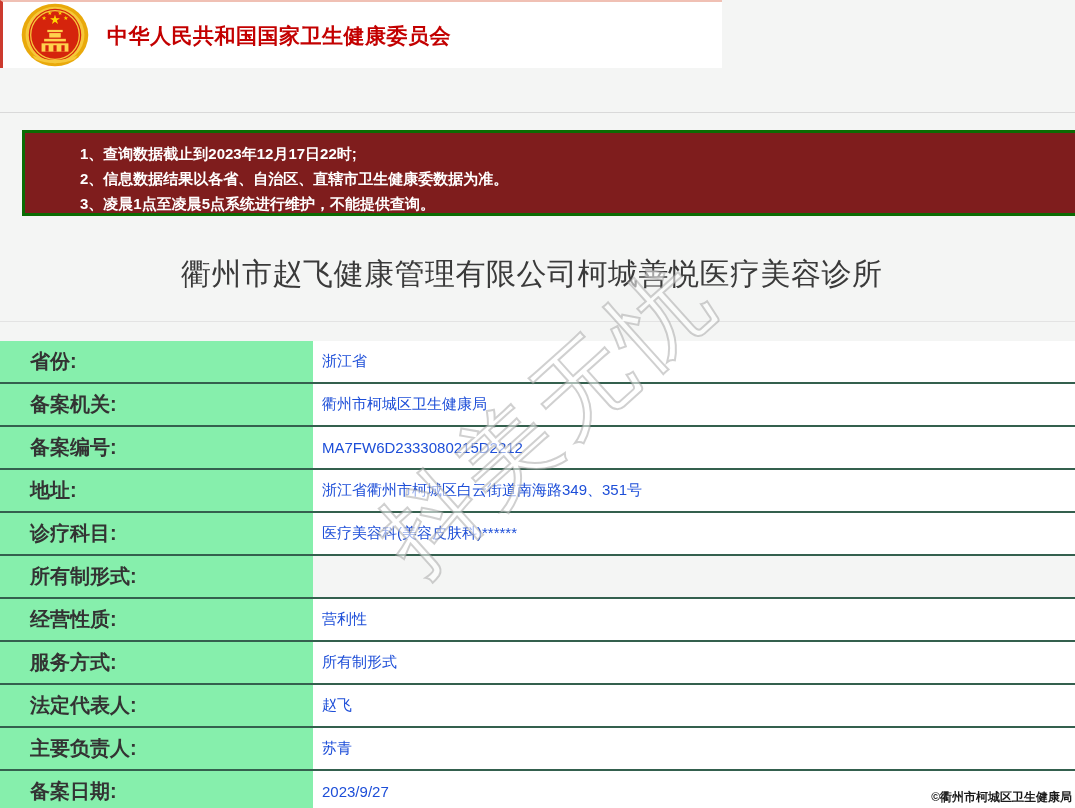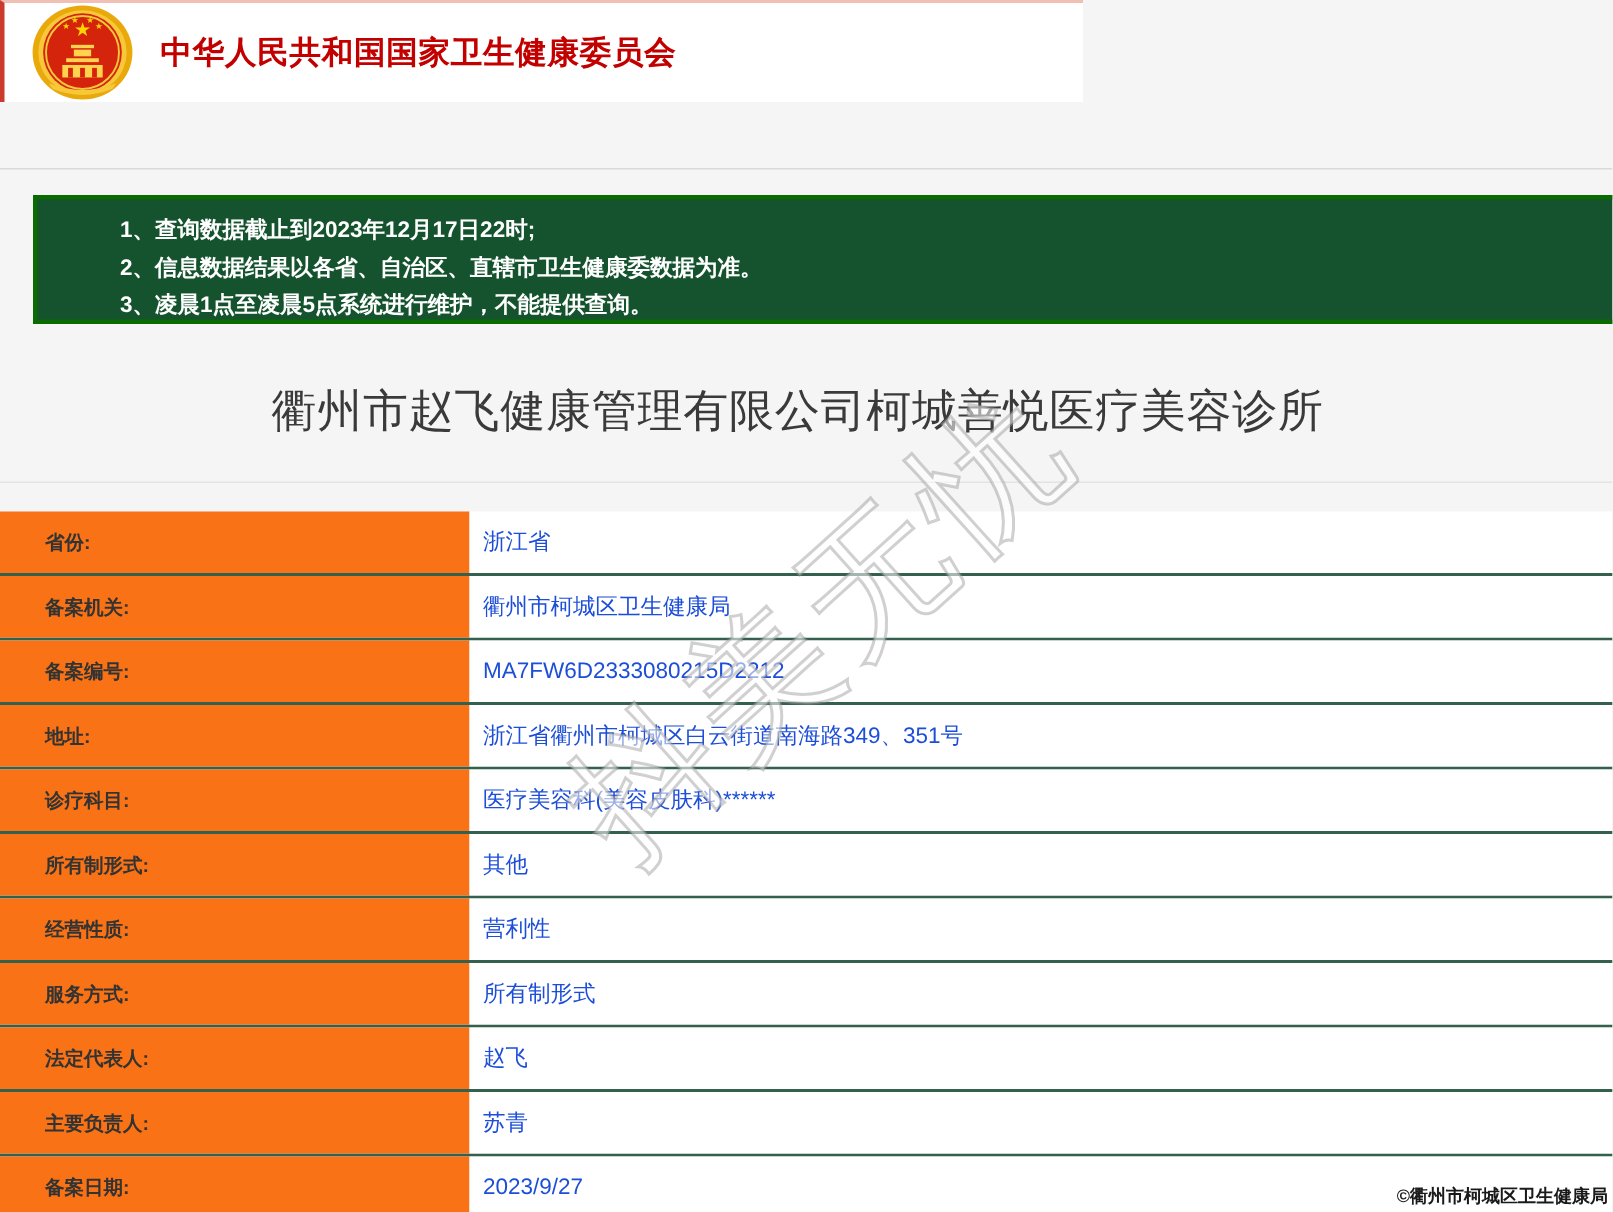--- a/index.html
+++ b/index.html
@@ -26,21 +26,21 @@
   .header-title-en{
     color:#c30000;font-size:13px;font-weight:bold;letter-spacing:2.4px;margin-top:2px;
   }
   .top-divider{
     position:absolute;left:0;top:112px;width:1075px;height:0;
     border-top:1px solid #d9d9d9;
   }
   
   .notice-box{
     position:absolute;left:22px;top:130px;right:0;height:86px;
-    background:#14532d;
+    background:#7f1d1d;
     border:3px solid #0b6b03;border-right:none;
     box-sizing:border-box;
     color:#ffffff;font-size:15px;font-weight:bold;
     padding:8px 0 0 55px;
   }
   .notice-line{line-height:25px;white-space:nowrap;}
   
   .page-title{
     position:absolute;left:181px;top:254px;
     font-size:30px;color:#3a3a3a;font-weight:400;
@@ -50,23 +50,23 @@
     position:absolute;left:0;top:321px;width:1075px;height:0;
     border-top:1px solid #e3e3e3;
   }
   
   .record-table{position:absolute;left:0;top:341px;width:1075px;}
   .record-row{
     height:43px;box-sizing:border-box;display:flex;
     border-bottom:2px solid #34604e;
   }
   .cell-label{
-    width:313px;flex:0 0 313px;background:#f97316;
+    width:313px;flex:0 0 313px;background:#86efac;
     display:flex;align-items:center;box-sizing:border-box;
-    padding-left:30px;font-size:13px;font-weight:bold;color:#333;
+    padding-left:30px;font-size:20px;font-weight:bold;color:#333;
   }
   .cell-value{
     flex:1;background:#ffffff;
     display:flex;align-items:center;box-sizing:border-box;
     padding-left:9px;font-size:15px;color:#1d4ed8;white-space:nowrap;
   }
   
   .watermark{
     position:absolute;left:305px;top:355px;width:480px;height:120px;
     transform:rotate(-42deg);
@@ -147,21 +147,20 @@
     <div class="cell-value">浙江省衢州市柯城区白云街道南海路349、351号</div>
   </div>
 
   <div class="record-row">
     <div class="cell-label">诊疗科目:</div>
     <div class="cell-value">医疗美容科(美容皮肤科)******</div>
   </div>
 
   <div class="record-row">
     <div class="cell-label">所有制形式:</div>
-    <div class="cell-value">其他</div>
   </div>
 
   <div class="record-row">
     <div class="cell-label">经营性质:</div>
     <div class="cell-value">营利性</div>
   </div>
 
   <div class="record-row">
     <div class="cell-label">服务方式:</div>
     <div class="cell-value">所有制形式</div>

